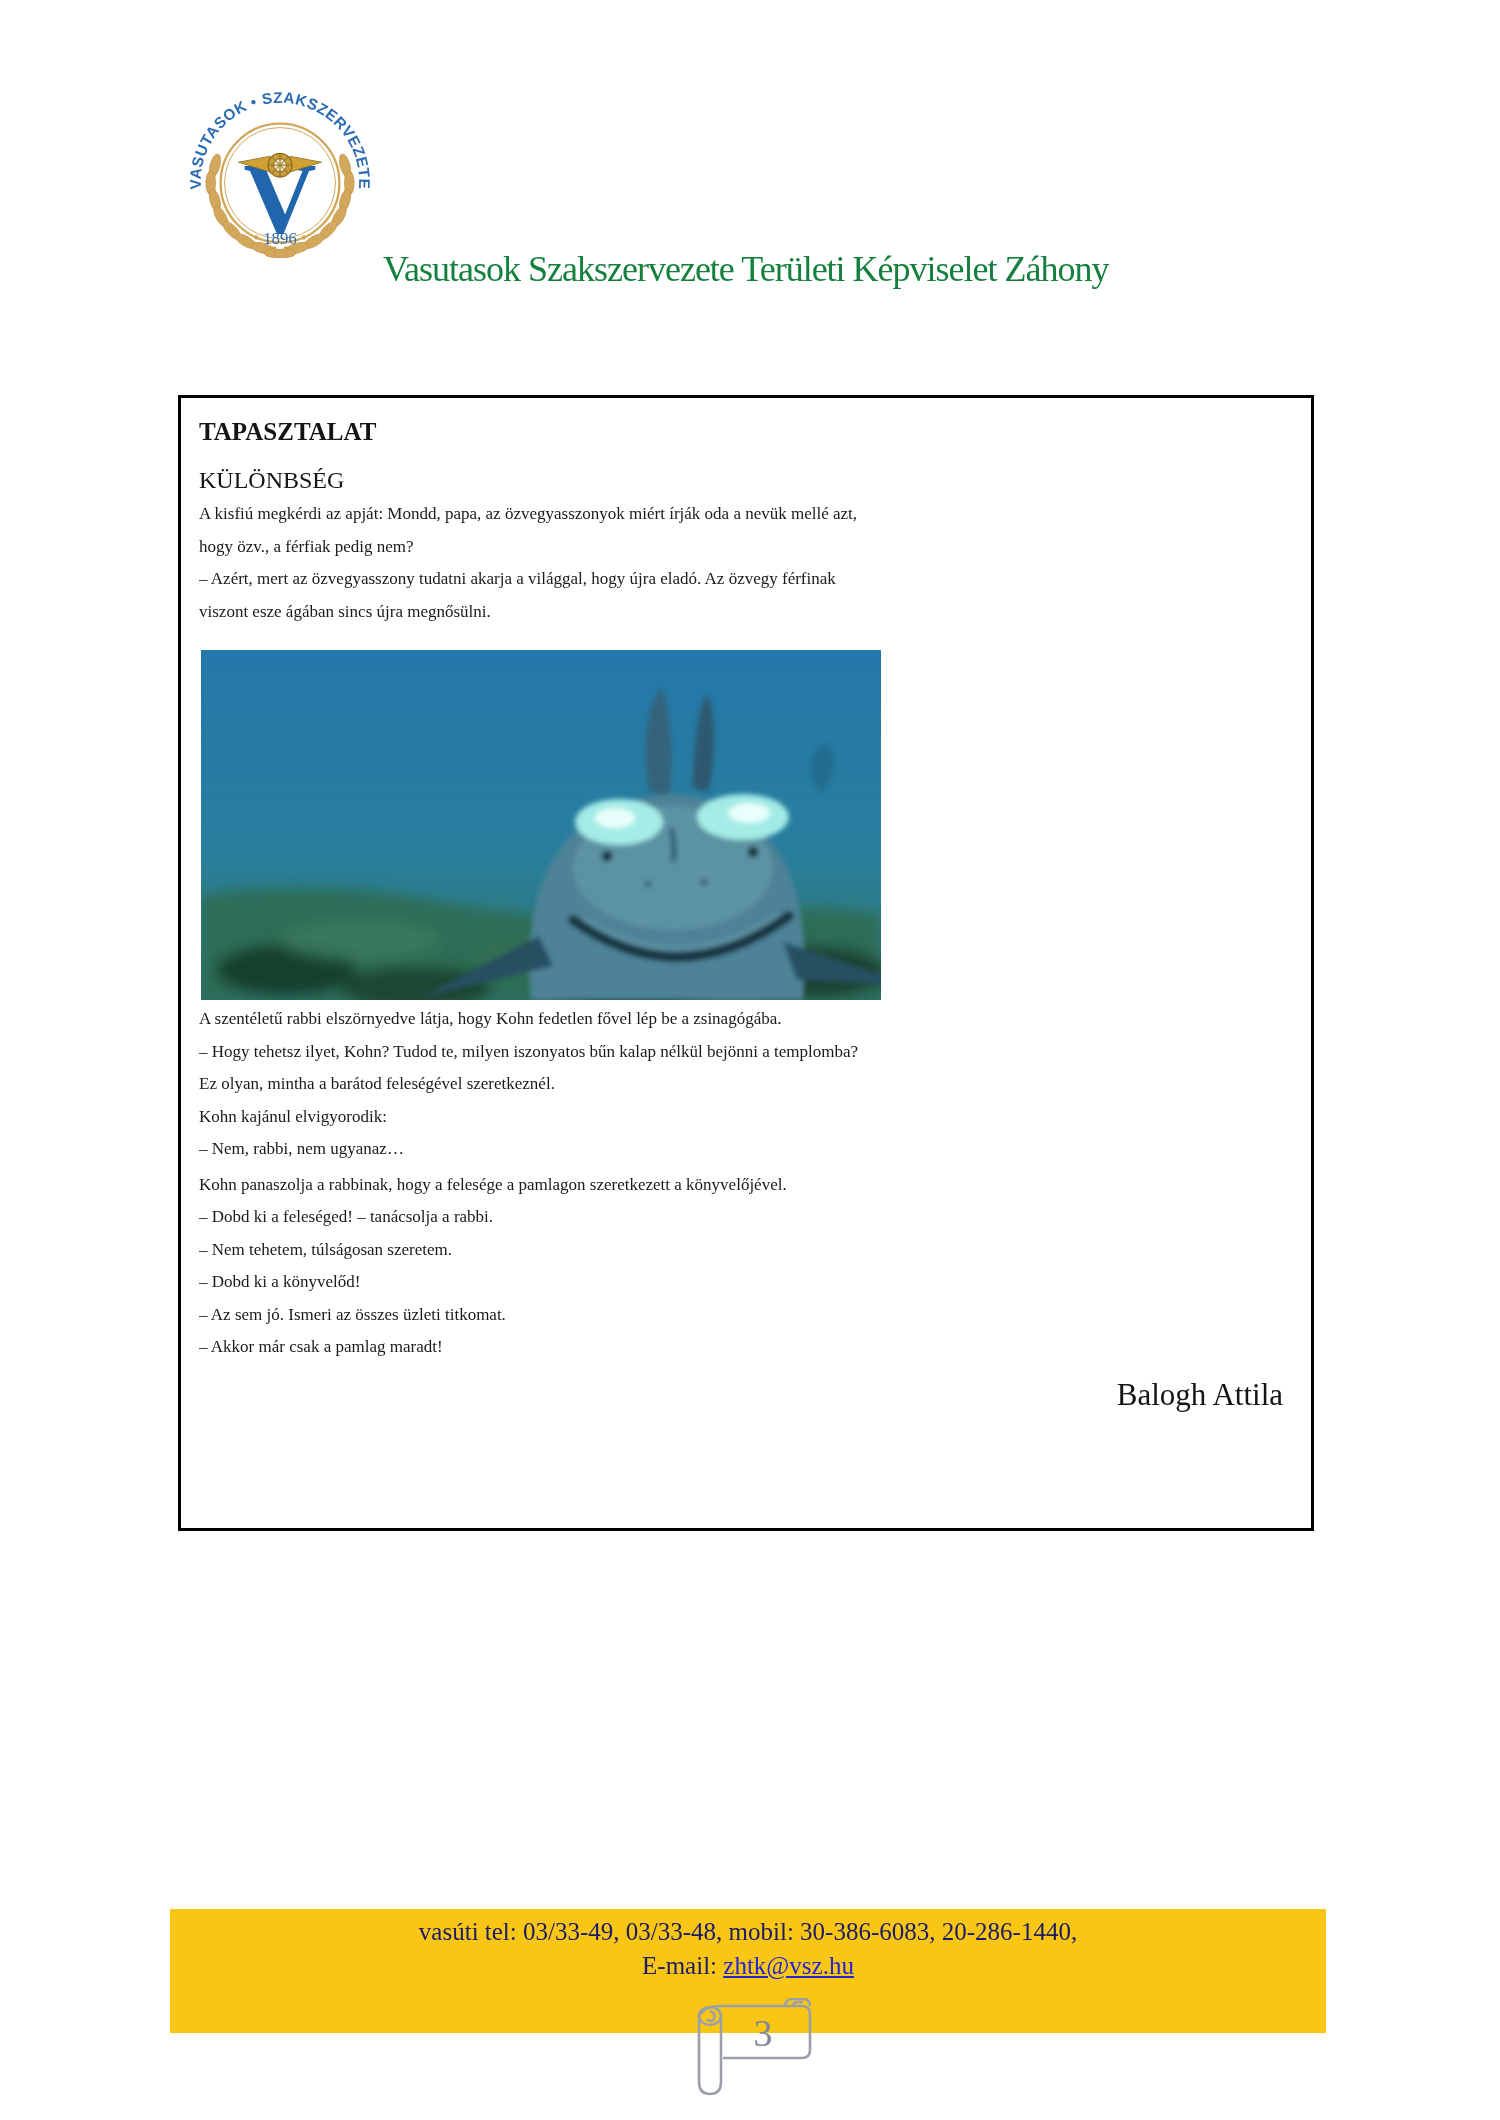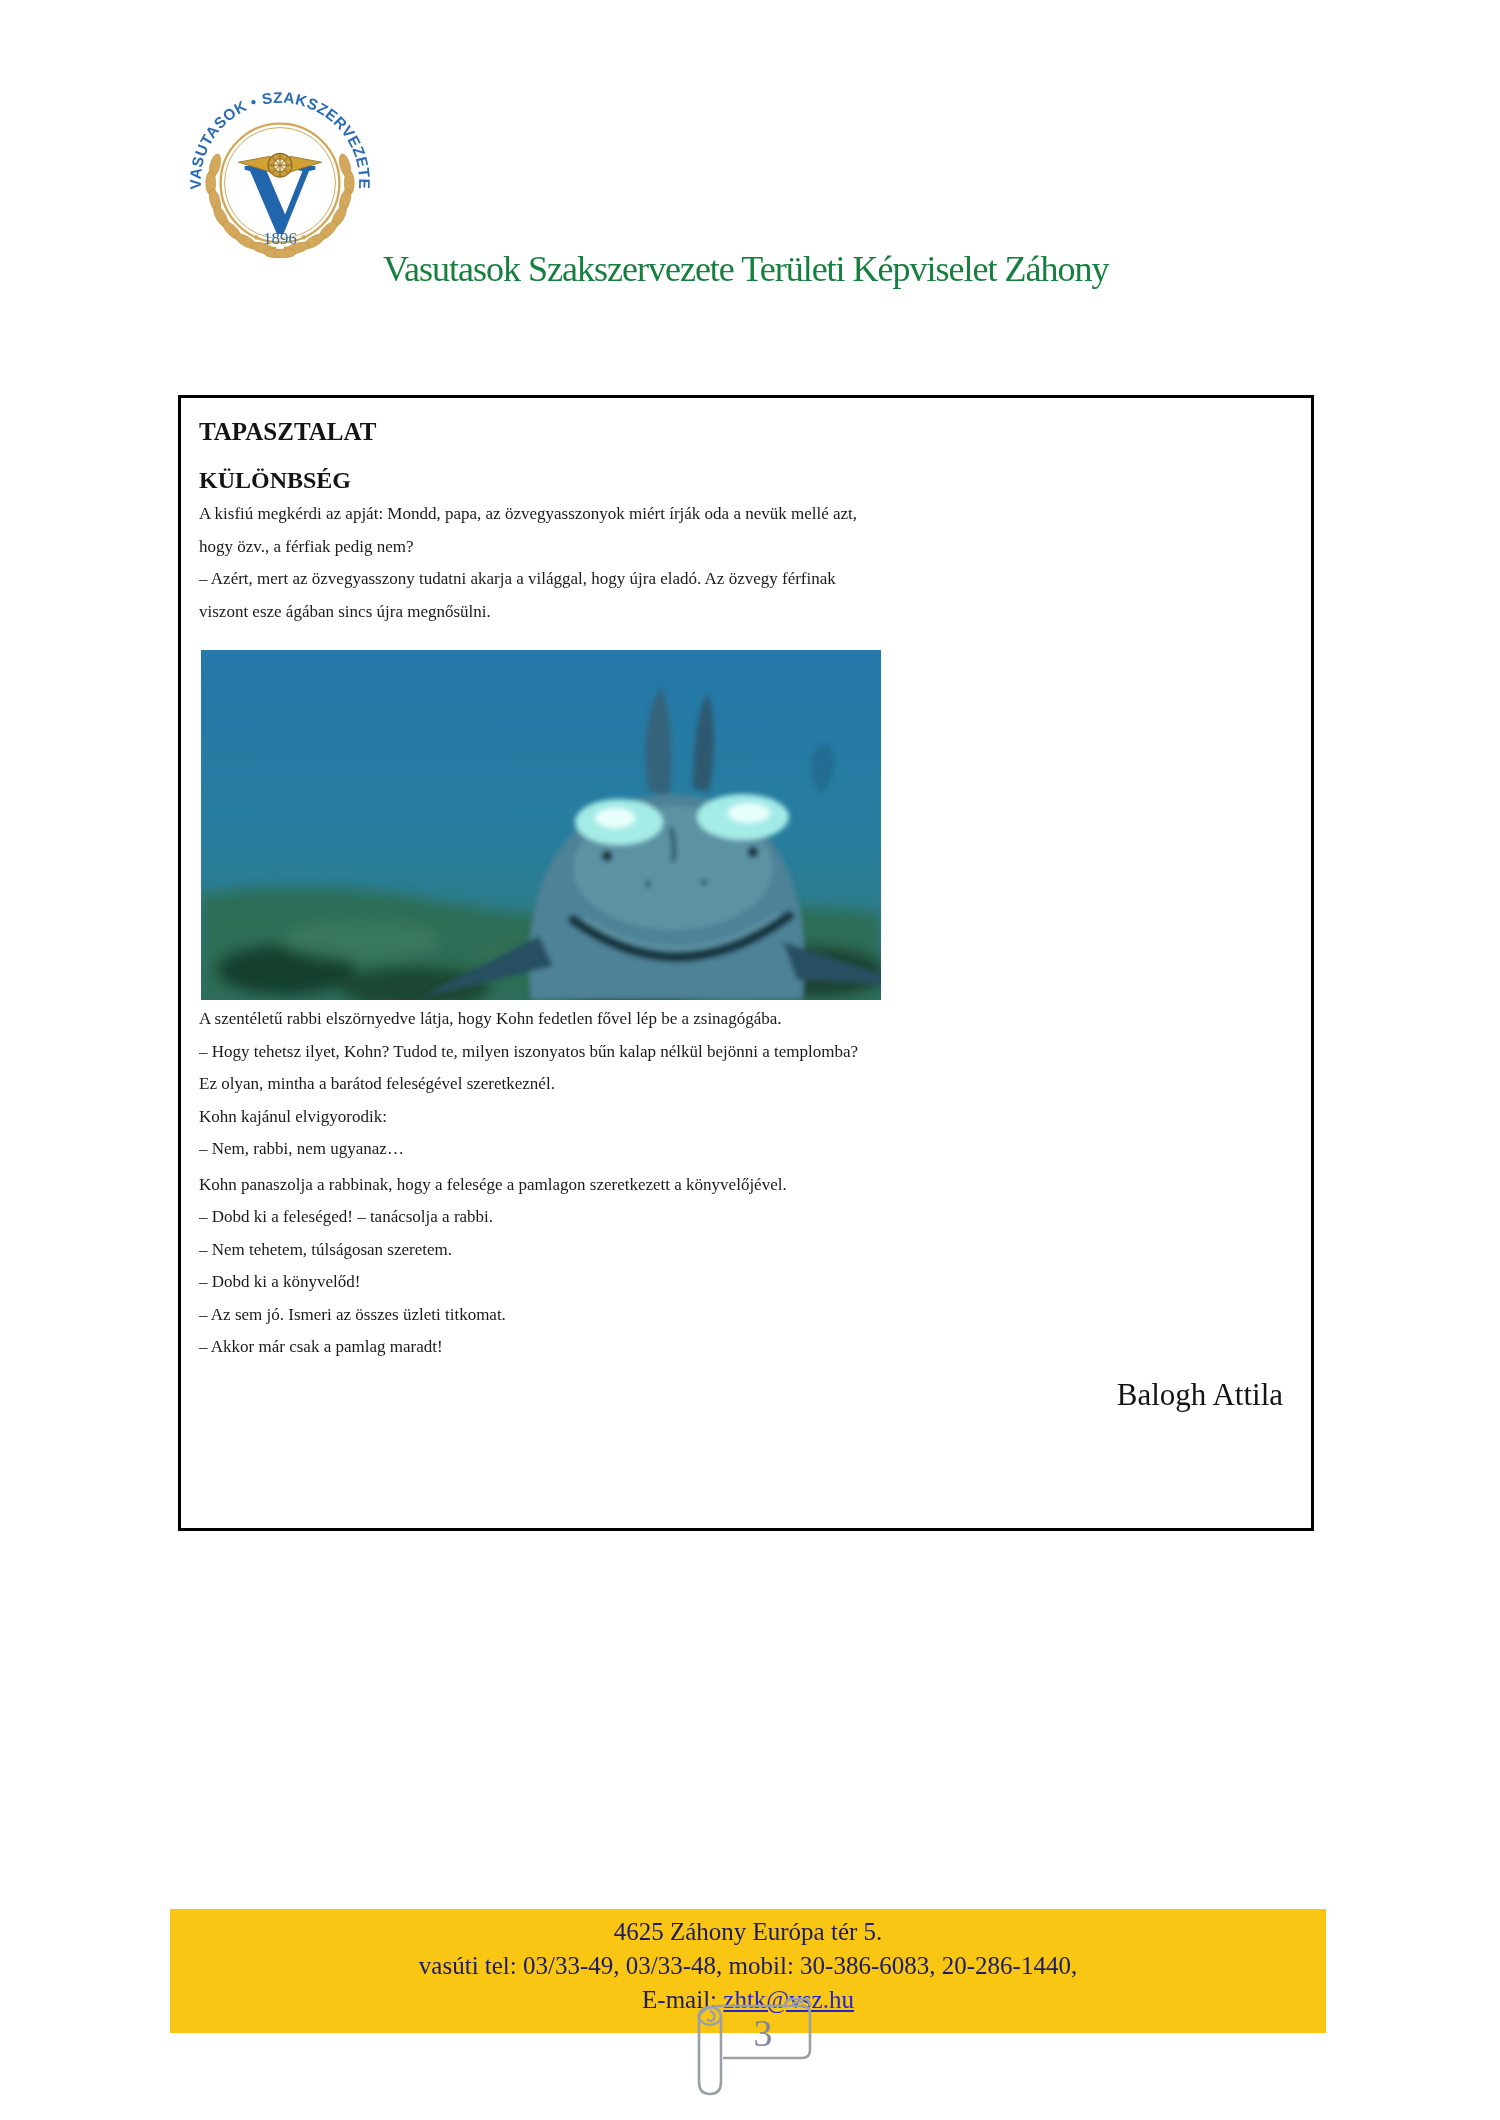--- a/index.html
+++ b/index.html
@@ -22,21 +22,21 @@
   .humor-box{
     position:absolute;left:178px;top:395px;width:1136px;height:1136px;
     box-sizing:border-box;border:3px solid #000;
     padding:10px 24px 8px 18px;
     background:#fff;
   }
   .humor-box h2{
     margin:8px 0 0 0;font-size:25px;font-weight:bold;line-height:32px;color:#141414;
   }
   .joke h3{
-    margin:17px 0 0 0;font-size:24px;font-weight:bold;line-height:30px;color:#141414;
+    margin:17px 0 0 0;font-size:24px;font-weight:normal;line-height:30px;color:#141414;
   }
   .joke p{
     margin:3px 0 0 0;font-size:17px;line-height:32.5px;
     white-space:pre-line;text-align:left;color:#1a1a1a;
   }
   .photo{
     margin:22px 0 0 2px;width:680px;height:350px;line-height:0;
   }
   .signature{
     margin-top:13px;text-align:right;font-size:31px;padding-right:4px;color:#141414;
@@ -192,21 +192,20 @@
 – Dobd ki a könyvelőd!
 – Az sem jó. Ismeri az összes üzleti titkomat.
 – Akkor már csak a pamlag maradt!</p>
     </div>
 
     <div class="signature">Balogh Attila</div>
   </section>
 
   <footer>
     <div class="footer-bar">
-      <div>4625 Záhony Európa tér 5.</div>
       <div>vasúti tel: 03/33-49, 03/33-48, mobil: 30-386-6083, 20-286-1440,</div>
       <div><span>E-mail: </span><a>zhtk@vsz.hu</a></div>
     </div>
 
     <div class="scroll-badge">
       <svg width="140" height="104" viewBox="0 0 140 104">
         <g fill="none" stroke="#9BA0A8" stroke-width="2.6" stroke-linejoin="round">
 
           <path d="M 102,8 Q 102,1 110,1 L 120,1 Q 127,1 127,8 M 110,8 Q 110,4 115,4 L 120,4"></path>
 

